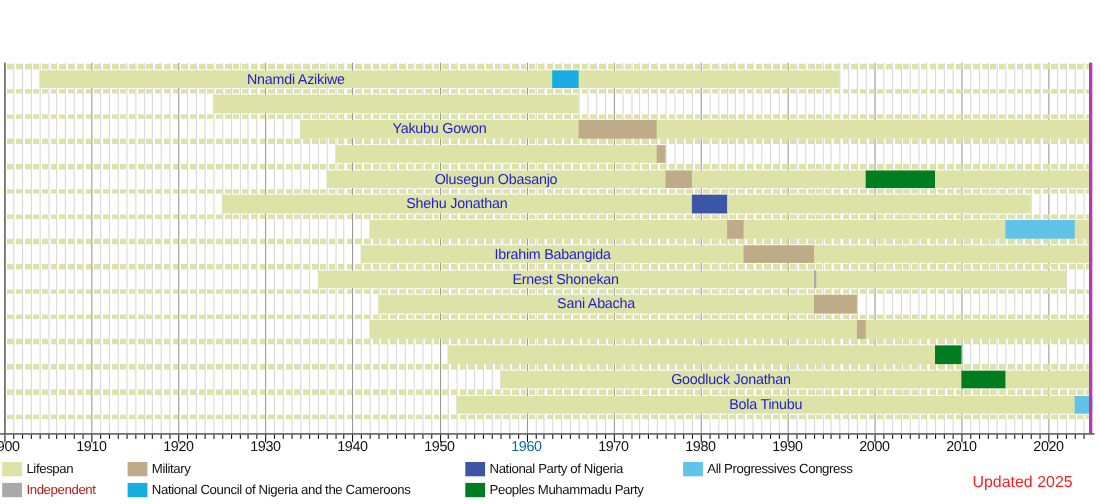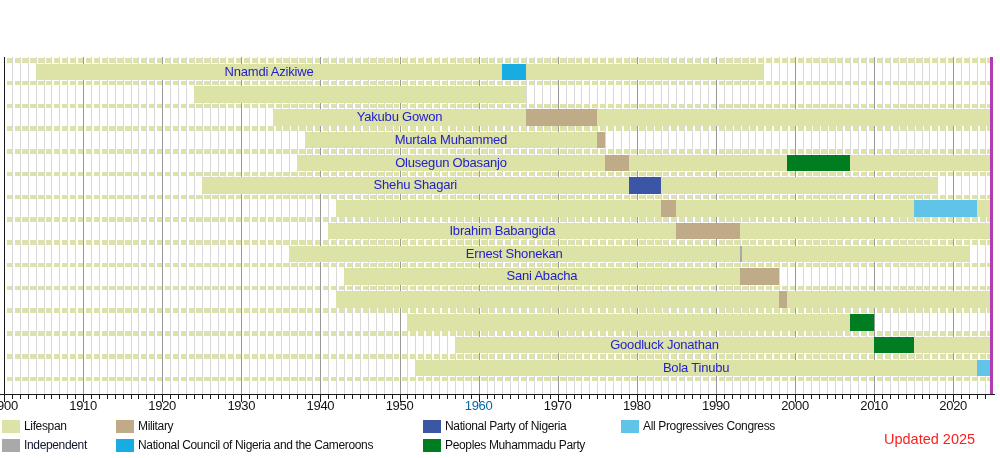--- a/index.html
+++ b/index.html
@@ -165,30 +165,29 @@
       </div>
       <div style="position: absolute; left: 268.985px; top: 63.5px; transform: translateX(-50%); line-height: 16.6px; font-size: 13px; letter-spacing: -0.2px; color: rgb(34, 34, 204); white-space: nowrap;">Nnamdi Azikiwe</div>
       <div style="position: absolute; left: 193.84px; top: 86.27px; width: 332.22px; height: 16.6px; background: rgb(221, 226, 167);"></div>
       <div style="position: absolute; left: 272.94px; top: 109.04px; width: 719.81px; height: 16.6px; background: rgb(221, 226, 167);">
         <div style="position: absolute; left: 253.12px; top: 0px; width: 71.19px; height: 100%; background: rgb(191, 171, 136);"></div>
       </div>
       <div style="position: absolute; left: 399.5px; top: 109.04px; transform: translateX(-50%); line-height: 16.6px; font-size: 13px; letter-spacing: -0.2px; color: rgb(34, 34, 204); white-space: nowrap;">Yakubu Gowon</div>
       <div style="position: absolute; left: 304.58px; top: 131.81px; width: 300.58px; height: 16.6px; background: rgb(221, 226, 167);">
         <div style="position: absolute; left: 292.67px; top: 0px; width: 7.91px; height: 100%; background: rgb(191, 171, 136);"></div>
       </div>
-      <div style="position: absolute; left: 450.915px; top: 131.81px; transform: translateX(-50%); line-height: 16.6px; font-size: 13px; letter-spacing: -0.2px; color: rgb(34, 34, 204); white-space: nowrap;">Murtala Muhammed</div>
       <div style="position: absolute; left: 296.67px; top: 154.58px; width: 696.08px; height: 16.6px; background: rgb(221, 226, 167);">
         <div style="position: absolute; left: 308.49px; top: 0px; width: 23.73px; height: 100%; background: rgb(191, 171, 136);"></div>
         <div style="position: absolute; left: 490.42px; top: 0px; width: 63.28px; height: 100%; background: rgb(0, 125, 32);"></div>
       </div>
       <div style="position: absolute; left: 450.915px; top: 154.58px; transform: translateX(-50%); line-height: 16.6px; font-size: 13px; letter-spacing: -0.2px; color: rgb(34, 34, 204); white-space: nowrap;">Olusegun Obasanjo</div>
       <div style="position: absolute; left: 201.75px; top: 177.35px; width: 735.63px; height: 16.6px; background: rgb(221, 226, 167);">
         <div style="position: absolute; left: 427.14px; top: 0px; width: 31.64px; height: 100%; background: rgb(60, 86, 166);"></div>
       </div>
-      <div style="position: absolute; left: 415.32px; top: 177.35px; transform: translateX(-50%); line-height: 16.6px; font-size: 13px; letter-spacing: -0.2px; color: rgb(34, 34, 204); white-space: nowrap;">Shehu Shagari</div>
+      <div style="position: absolute; left: 415.32px; top: 177.35px; transform: translateX(-50%); line-height: 16.6px; font-size: 13px; letter-spacing: -0.2px; color: rgb(34, 34, 204); white-space: nowrap;">Shehu Jonathan</div>
       <div style="position: absolute; left: 336.22px; top: 200.12px; width: 656.53px; height: 16.6px; background: rgb(221, 226, 167);">
         <div style="position: absolute; left: 324.31px; top: 0px; width: 15.82px; height: 100%; background: rgb(191, 171, 136);"></div>
         <div style="position: absolute; left: 577.43px; top: 0px; width: 63.28px; height: 100%; background: rgb(95, 196, 232);"></div>
       </div>
       <div style="position: absolute; left: 328.31px; top: 222.89px; width: 664.44px; height: 16.6px; background: rgb(221, 226, 167);">
         <div style="position: absolute; left: 348.04px; top: 0px; width: 63.28px; height: 100%; background: rgb(191, 171, 136);"></div>
       </div>
       <div style="position: absolute; left: 502.33px; top: 222.89px; transform: translateX(-50%); line-height: 16.6px; font-size: 13px; letter-spacing: -0.2px; color: rgb(34, 34, 204); white-space: nowrap;">Ibrahim Babangida</div>
       <div style="position: absolute; left: 288.76px; top: 245.66px; width: 680.26px; height: 16.6px; background: rgb(221, 226, 167);">
         <div style="position: absolute; left: 450.87px; top: 0px; width: 2.373px; height: 100%; background: rgb(169, 169, 169);"></div>
@@ -351,21 +350,21 @@
       <div style="position: absolute; left: 636.8px; top: 398px; transform: translateX(-50%); font-size: 13px; letter-spacing: -0.3px; color: rgb(17, 17, 17); white-space: nowrap;">1980</div>
       <div style="position: absolute; left: 715.9px; top: 398px; transform: translateX(-50%); font-size: 13px; letter-spacing: -0.3px; color: rgb(17, 17, 17); white-space: nowrap;">1990</div>
       <div style="position: absolute; left: 795px; top: 398px; transform: translateX(-50%); font-size: 13px; letter-spacing: -0.3px; color: rgb(17, 17, 17); white-space: nowrap;">2000</div>
       <div style="position: absolute; left: 874.1px; top: 398px; transform: translateX(-50%); font-size: 13px; letter-spacing: -0.3px; color: rgb(17, 17, 17); white-space: nowrap;">2010</div>
       <div style="position: absolute; left: 953.2px; top: 398px; transform: translateX(-50%); font-size: 13px; letter-spacing: -0.3px; color: rgb(17, 17, 17); white-space: nowrap;">2020</div>
     </div>
   <div id="legend">
       <div style="position: absolute; left: 2px; top: 420px; width: 18px; height: 13px; background: rgb(221, 226, 167);"></div>
       <div style="position: absolute; left: 24px; top: 419px; font-size: 12px; letter-spacing: -0.35px; color: rgb(17, 17, 17); white-space: nowrap;">Lifespan</div>
       <div style="position: absolute; left: 2px; top: 439px; width: 18px; height: 13px; background: rgb(169, 169, 169);"></div>
-      <div style="position: absolute; left: 24px; top: 438px; font-size: 12px; letter-spacing: -0.35px; color: #0f172a; white-space: nowrap;">Independent</div>
+      <div style="position: absolute; left: 24px; top: 438px; font-size: 12px; letter-spacing: -0.35px; color: #b91c1c; white-space: nowrap;">Independent</div>
       <div style="position: absolute; left: 116px; top: 420px; width: 18px; height: 13px; background: rgb(191, 171, 136);"></div>
       <div style="position: absolute; left: 138px; top: 419px; font-size: 12px; letter-spacing: -0.35px; color: rgb(17, 17, 17); white-space: nowrap;">Military</div>
       <div style="position: absolute; left: 116px; top: 439px; width: 18px; height: 13px; background: rgb(24, 173, 226);"></div>
       <div style="position: absolute; left: 138px; top: 438px; font-size: 12px; letter-spacing: -0.35px; color: rgb(17, 17, 17); white-space: nowrap;">National Council of Nigeria and the Cameroons</div>
       <div style="position: absolute; left: 423px; top: 420px; width: 18px; height: 13px; background: rgb(60, 86, 166);"></div>
       <div style="position: absolute; left: 445px; top: 419px; font-size: 12px; letter-spacing: -0.35px; color: rgb(17, 17, 17); white-space: nowrap;">National Party of Nigeria</div>
       <div style="position: absolute; left: 423px; top: 439px; width: 18px; height: 13px; background: rgb(0, 125, 32);"></div>
       <div style="position: absolute; left: 445px; top: 438px; font-size: 12px; letter-spacing: -0.35px; color: rgb(17, 17, 17); white-space: nowrap;">Peoples Muhammadu Party</div>
       <div style="position: absolute; left: 621px; top: 420px; width: 18px; height: 13px; background: rgb(95, 196, 232);"></div>
       <div style="position: absolute; left: 643px; top: 419px; font-size: 12px; letter-spacing: -0.35px; color: rgb(17, 17, 17); white-space: nowrap;">All Progressives Congress</div>

